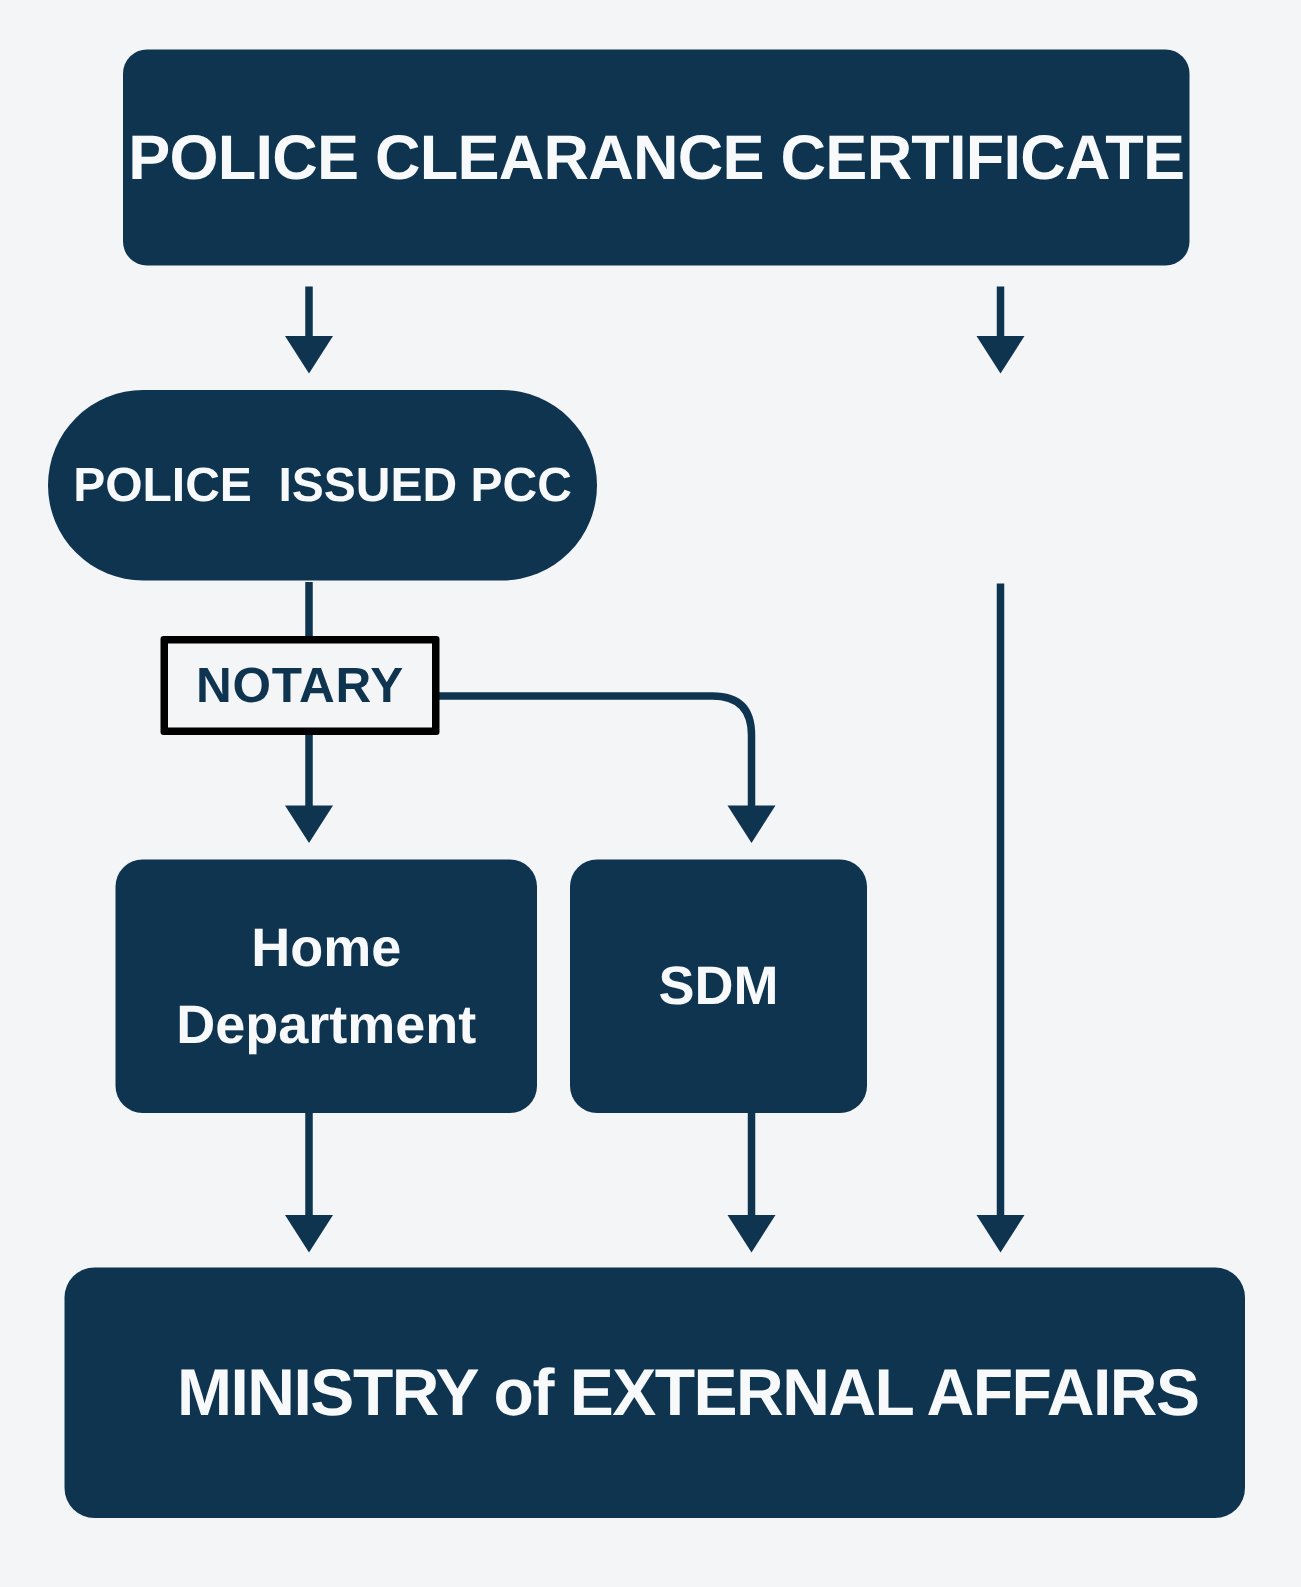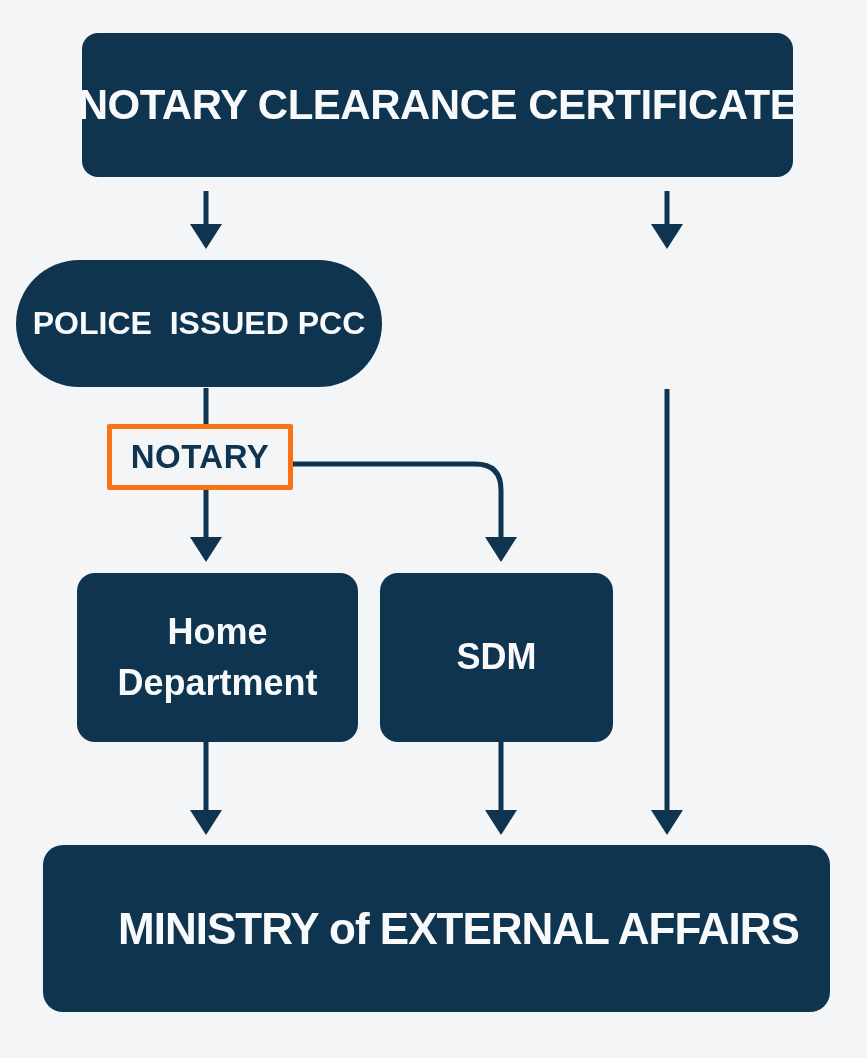--- a/index.html
+++ b/index.html
@@ -36,40 +36,40 @@
     left: 82px; top: 33px; width: 711px; height: 144px;
     border-radius: 16px;
     font-size: 42px;
     letter-spacing: -0.5px;
   }
   .node-pill {
     top: 260px; height: 127px;
     border-radius: 64px;
     font-size: 32px;
   }
-  .node-pill-police { left: 16px;  width: 366px; }
+  .node-pill-police { left: 32px;  width: 366px; }
   .node-pill-rpo    { left: 462px; width: 380px; }
   .node-notary {
     left: 107px; top: 424px; width: 186px; height: 66px;
     background: transparent;
-    border: 5px solid #f97316;
+    border: 5px solid #000000;
     border-radius: 2px;
     color: #0E3450;
     font-size: 33px;
     letter-spacing: 0.5px;
   }
   .node-process {
     top: 573px; height: 169px;
     border-radius: 18px;
     font-size: 36px;
     line-height: 1.4;
     white-space: normal;
   }
   .node-home { left: 77px;  width: 281px; padding: 4px 30px; }
-  .node-sdm  { left: 380px; width: 233px; }
+  .node-sdm  { left: 380px; width: 198px; }
   .node-ministry {
     left: 43px; top: 845px; width: 787px; height: 167px;
     border-radius: 20px;
     font-size: 44px;
     letter-spacing: -1px;
     padding-left: 44px;
   }
   svg.connectors {
     position: absolute;
     inset: 0;
@@ -126,21 +126,21 @@
       <polygon points="485,810 517,810 501,835"></polygon>
     </g>
 
     <g>
       <path d="M667 389 V811"></path>
       <polygon points="651,810 683,810 667,835"></polygon>
     </g>
   </svg>
 
   <div class="node node-top">
-    <span>NOTARY CLEARANCE CERTIFICATE</span>
+    <span>POLICE CLEARANCE CERTIFICATE</span>
   </div>
 
   <div class="node node-pill node-pill-police">
     <span>POLICE  ISSUED PCC</span>
   </div>
 
 
   <div class="node node-notary">
     <span>NOTARY</span>
   </div>

